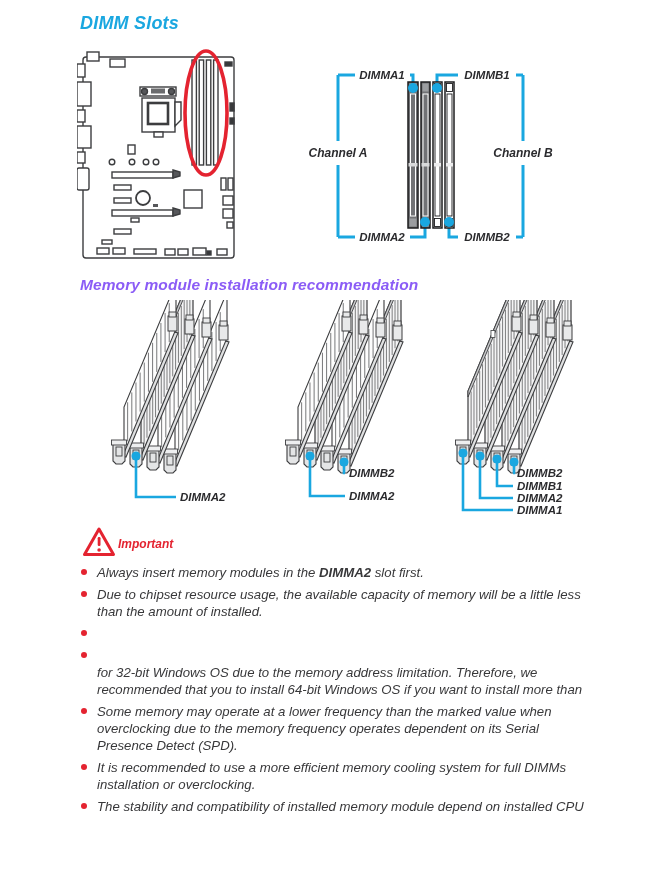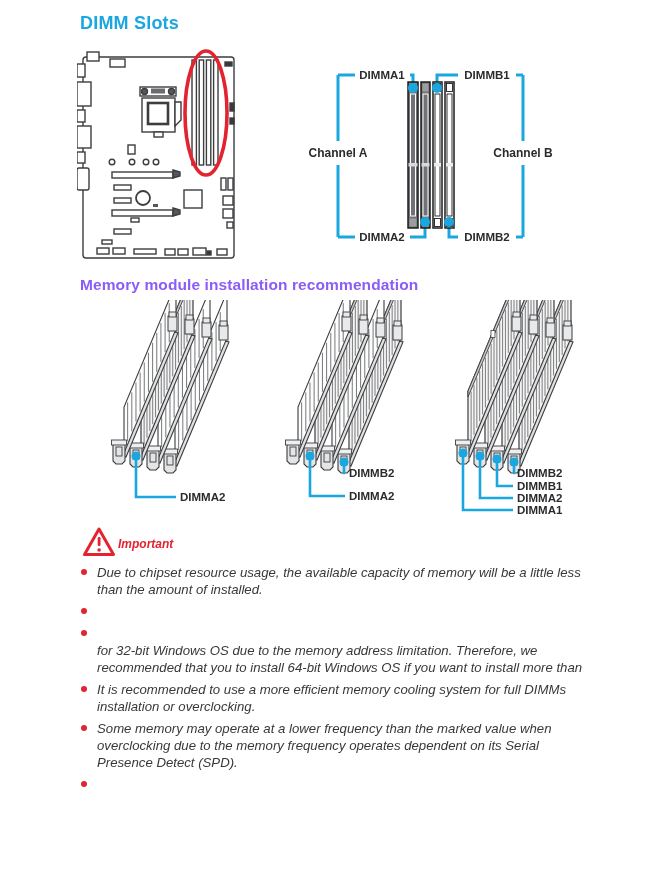--- a/index.html
+++ b/index.html
@@ -1,20 +1,20 @@
 <!DOCTYPE html>
 <html><head>
 <meta charset="utf-8">
 <style>
   html,body{margin:0;padding:0;}
   body{
     width:670px;height:886px;background:#ffffff;position:relative;overflow:hidden;
     font-family:"Liberation Sans",sans-serif;color:#3a3a3c;
   }
-  .abs{position:absolute;}
+  .abs{position:absolute;font-style:italic;}
   .h1{
     left:80px;top:13px;font-size:18px;font-weight:bold;color:#1aa7e0;letter-spacing:.2px;
   }
   .h2{
     left:80px;top:276px;font-size:15.5px;font-weight:bold;color:#8b5cf6;letter-spacing:.1px;
   }
   svg text{
     font-family:"Liberation Sans",sans-serif;font-weight:bold;fill:#2b2b2e;
   }
   .imp-head{left:118px;top:537px;font-size:12px;font-weight:bold;font-style:italic;color:#e42330;}
@@ -485,19 +485,20 @@
 <div class="abs" style="left:82px;top:526px;width:34px;height:32px;">
   <svg width="34" height="32" viewBox="0 0 34 32">
     <path d="M17 3 L31.5 28.5 L2.5 28.5 Z" fill="#ffffff" stroke="#e42330" stroke-width="3" stroke-linejoin="round"></path>
     <rect x="15.7" y="11" width="2.8" height="9" rx="1.2" fill="#e42330"></rect>
     <circle cx="17.1" cy="24" r="1.8" fill="#e42330"></circle>
   </svg>
 </div>
 <div class="abs imp-head">Important</div>
 
 <ul class="important-list">
+    <li><span class="marker"></span><span>Always insert memory modules in the </span><b>DIMMA2</b><span> slot first.</span></li>
     <li><span class="marker"></span><span>Due to chipset resource usage, the available capacity of memory will be a little less</span><br><span>than the amount of installed.</span></li>
     <li><span class="marker"></span><br></li>
     <li><span class="marker"></span><br><span>for 32-bit Windows OS due to the memory address limitation. Therefore, we</span><br><span>recommended that you to install 64-bit Windows OS if you want to install more than</span><br></li>
+    <li><span class="marker"></span><span>Some memory may operate at a lower frequency than the marked value when</span><br><span>overclocking due to the memory frequency operates dependent on its Serial</span><br><span>Presence Detect (SPD).</span></li>
     <li><span class="marker"></span><span>It is recommended to use a more efficient memory cooling system for full DIMMs</span><br><span>installation or overclocking.</span></li>
-    <li><span class="marker"></span><span>Some memory may operate at a lower frequency than the marked value when</span><br><span>overclocking due to the memory frequency operates dependent on its Serial</span><br><span>Presence Detect (SPD).</span></li>
-    <li><span class="marker"></span><br></li>
+    <li><span class="marker"></span><span>The stability and compatibility of installed memory module depend on installed CPU</span><br></li>
   </ul>
 
 </body></html>

